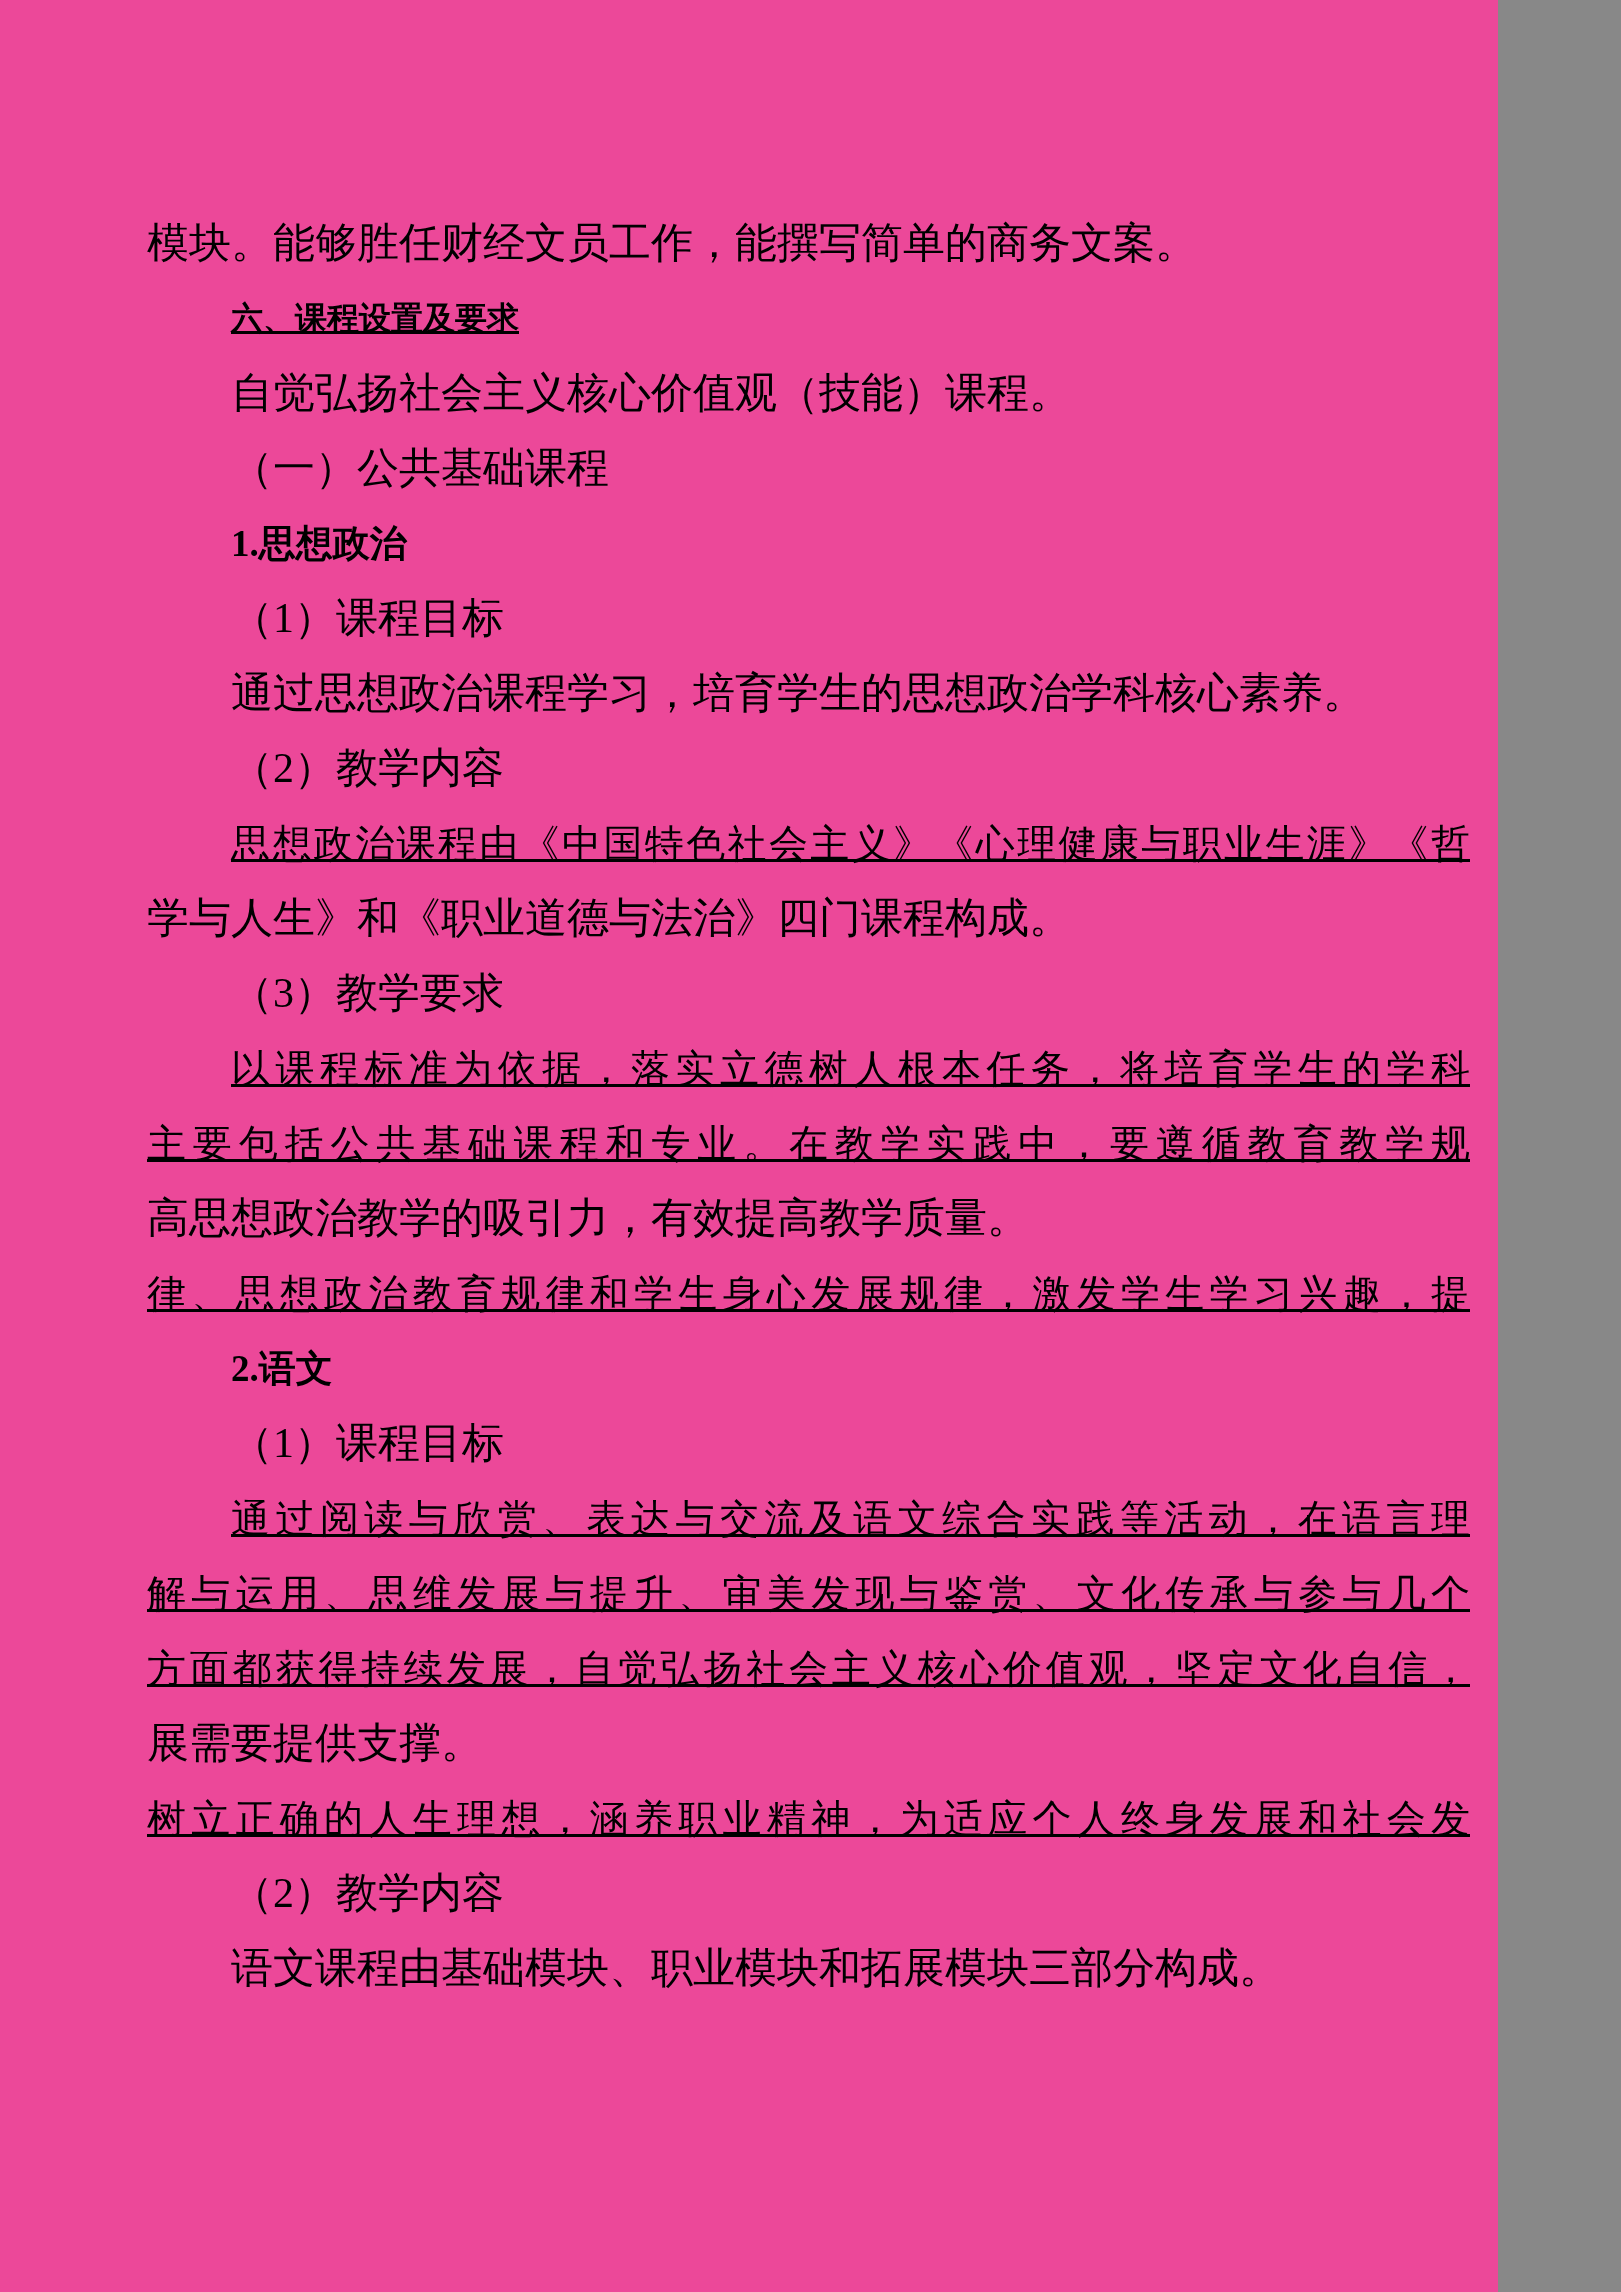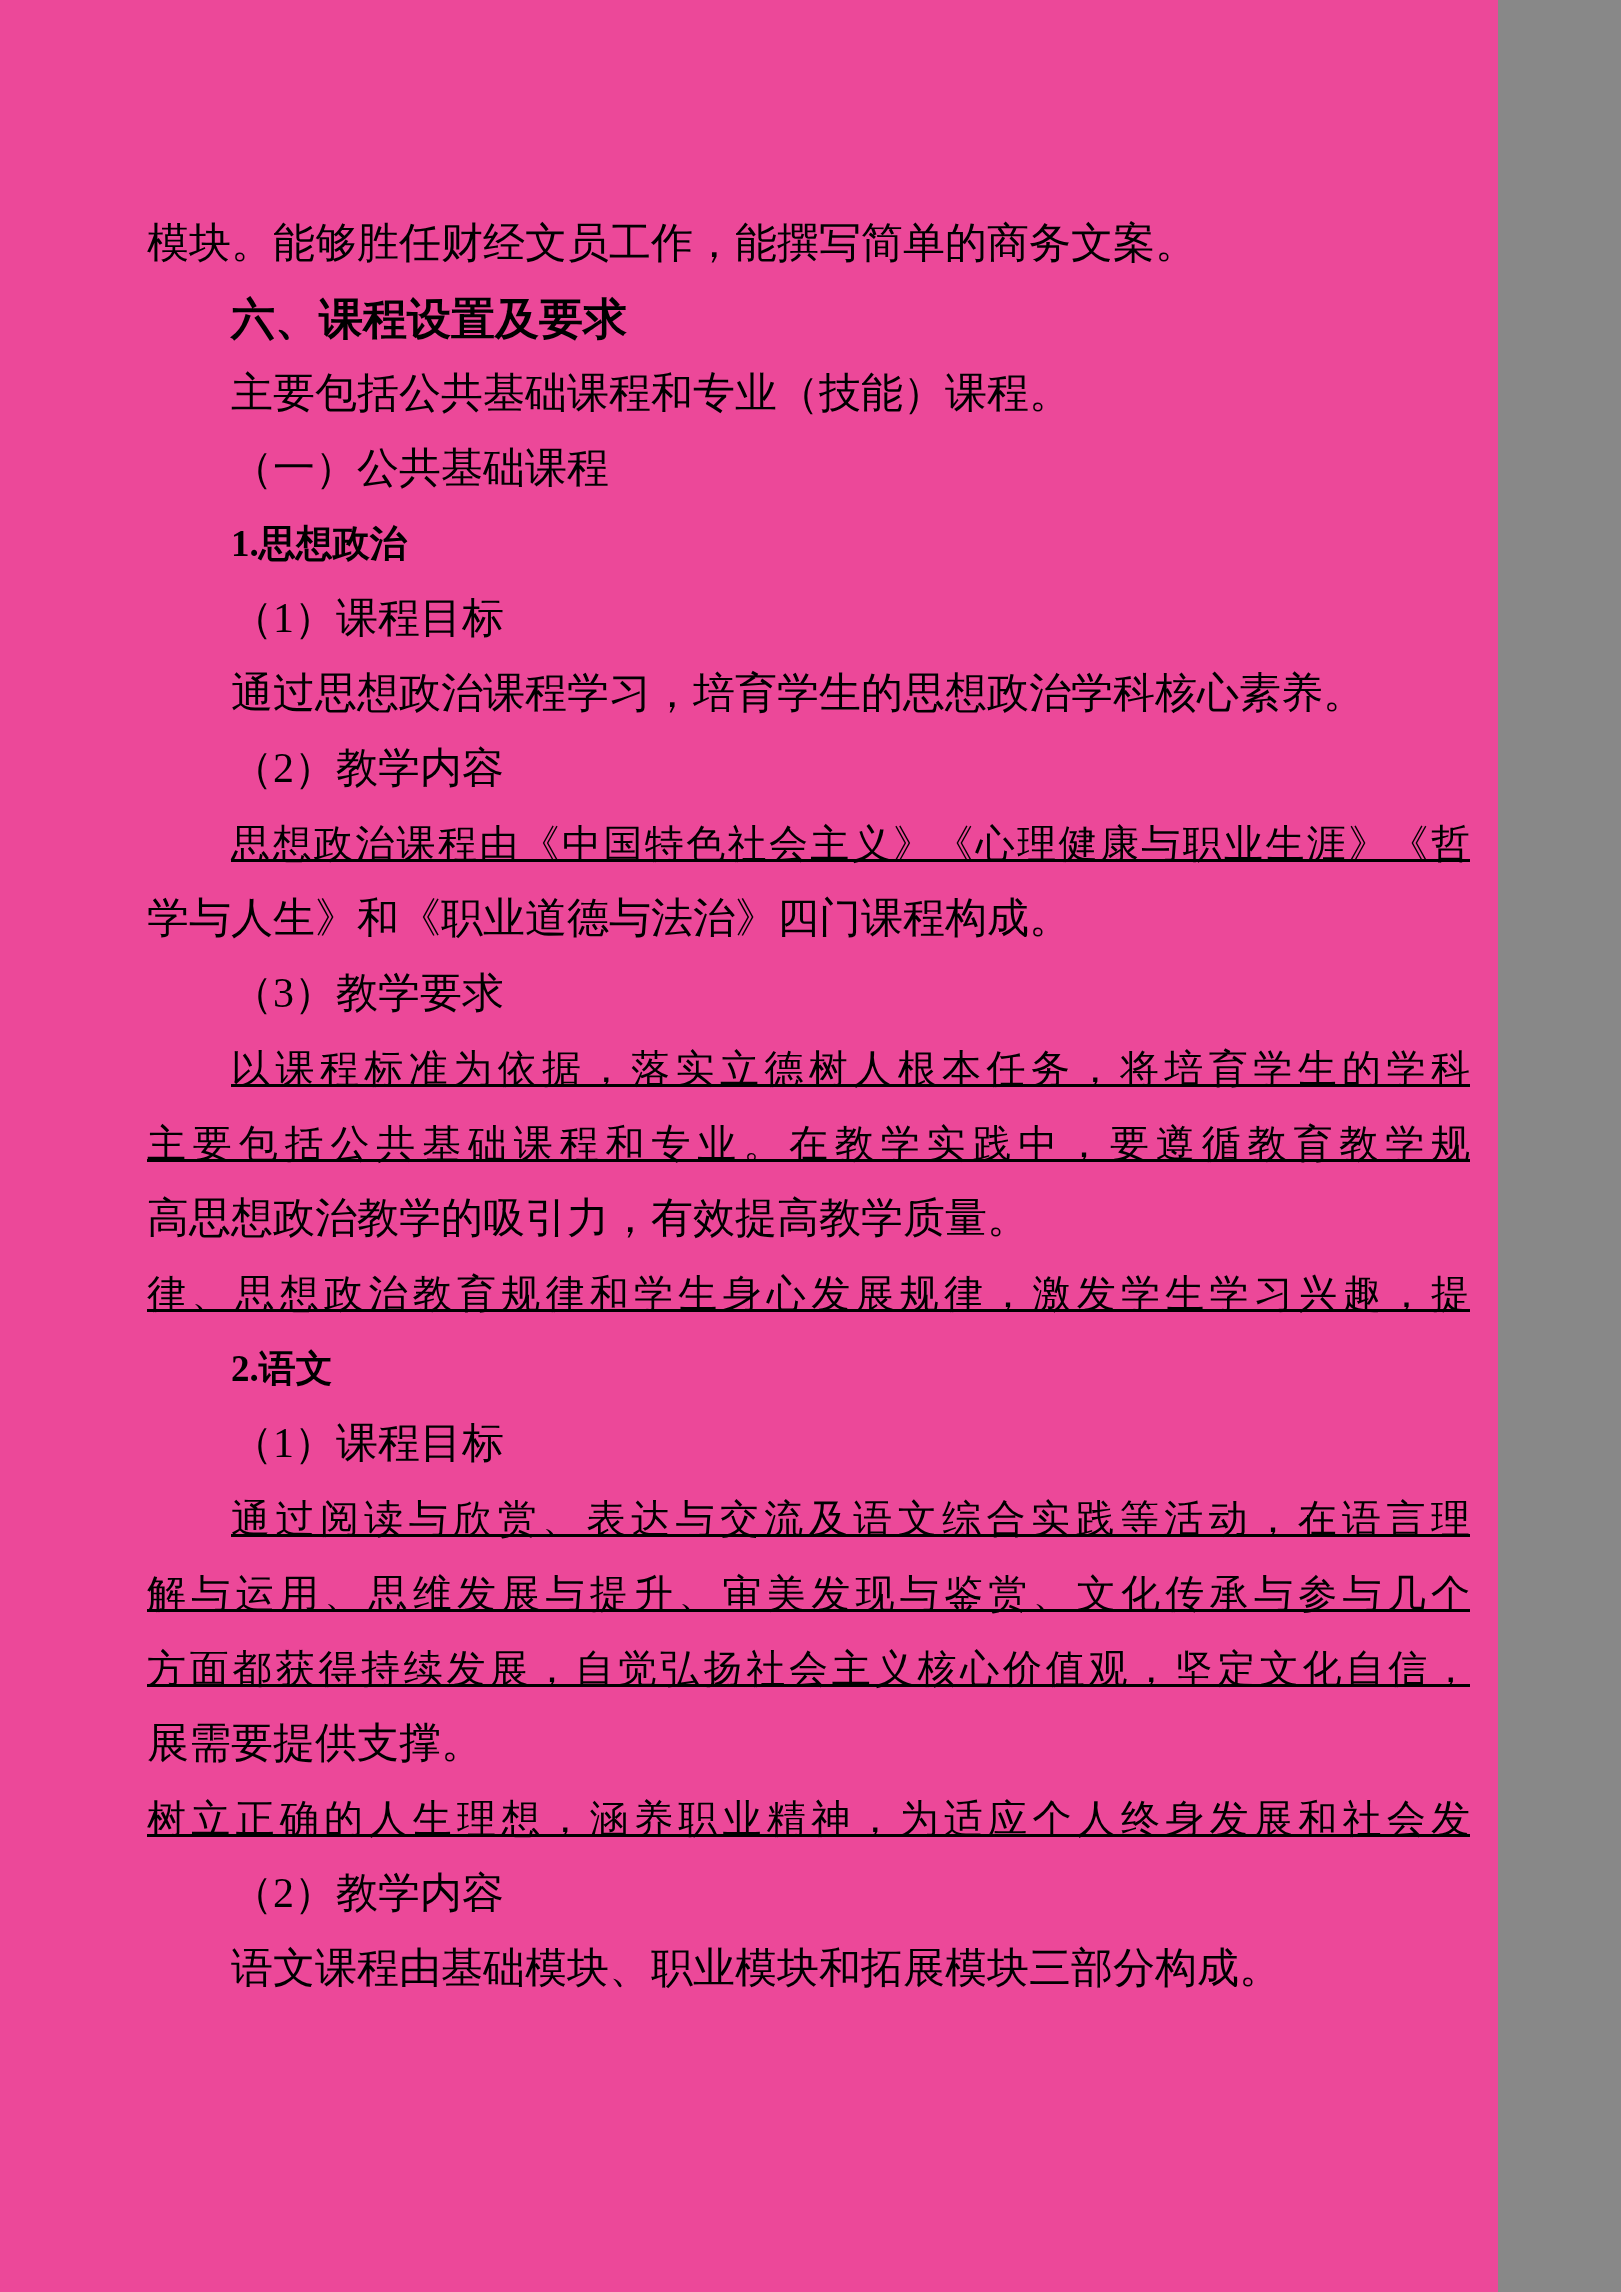--- a/index.html
+++ b/index.html
@@ -43,35 +43,36 @@
   }
   .line.fill::after {
     content: "";
     display: inline-block;
     width: 100%;
     height: 0;
   }
   .heading-hei {
     font-weight: 700;
     font-family: "Liberation Sans", "DejaVu Sans", sans-serif;
-    font-size: 44px;
+    font-size: 32px;
+    text-decoration: underline;
   }
   .heading-bold {
     font-weight: 700;
     font-size: 37px;
   }
 </style>
 </head>
 <body>
 
 <div class="page">
   <div class="content">
       <div class="line">模块。能够胜任财经文员工作，能撰写简单的商务文案。</div>
       <div class="line heading-hei indent">六、课程设置及要求</div>
-      <div class="line indent">主要包括公共基础课程和专业（技能）课程。</div>
+      <div class="line indent">自觉弘扬社会主义核心价值观（技能）课程。</div>
       <div class="line indent">（一）公共基础课程</div>
       <div class="line heading-bold indent">1.思想政治</div>
       <div class="line indent">（1）课程目标</div>
       <div class="line indent">通过思想政治课程学习，培育学生的思想政治学科核心素养。</div>
       <div class="line indent">（2）教学内容</div>
       <div class="line indent fill">思想政治课程由《中国特色社会主义》《心理健康与职业生涯》《哲</div>
       <div class="line">学与人生》和《职业道德与法治》四门课程构成。</div>
       <div class="line indent">（3）教学要求</div>
       <div class="line indent fill">以课程标准为依据，落实立德树人根本任务，将培育学生的学科</div>
       <div class="line fill">主要包括公共基础课程和专业。在教学实践中，要遵循教育教学规</div>

